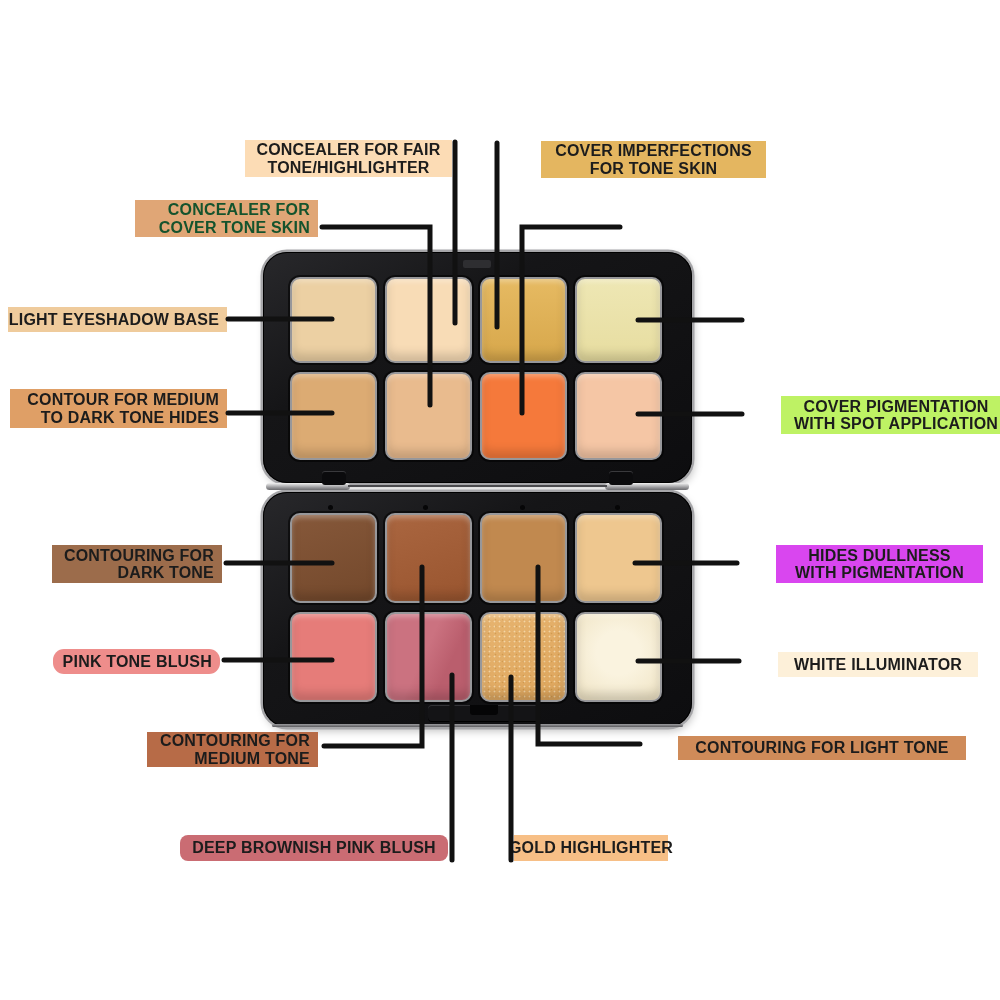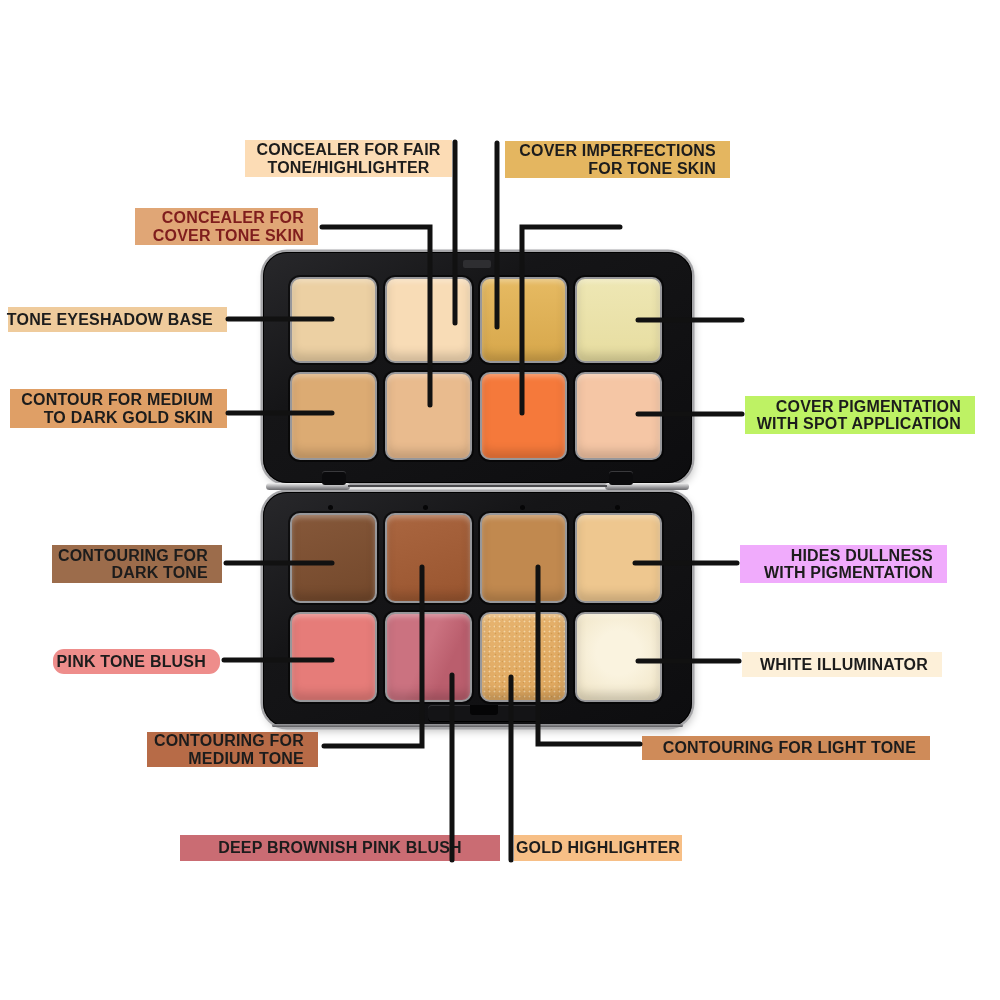--- a/index.html
+++ b/index.html
@@ -34,26 +34,26 @@
   .latch{position:absolute;z-index:3;background:#141416;border-radius:4px;
     box-shadow:inset 0 1px 0 #333336, inset 0 -1px 0 #000;}
   .latch-tab{position:absolute;z-index:4;background:#050506;border-radius:0 0 3px 3px;}
   .base-bottom-edge{position:absolute;z-index:2;height:3px;border-radius:2px;
     background:linear-gradient(180deg,#9c9c9f,#5c5c5f);}
 
   
   .callout{
     position:absolute;z-index:4;box-sizing:border-box;
     display:flex;flex-direction:column;justify-content:center;
-    padding:2px 14px;
+    padding:2px 8px;
     font-weight:700;font-size:16px;line-height:17.5px;letter-spacing:.2px;
     white-space:nowrap;
   }
   .align-right{align-items:flex-end;text-align:right;}
-  .align-left{align-items:flex-end;text-align:left;}
+  .align-left{align-items:center;text-align:left;margin-left:36px;}
   .align-center{align-items:center;text-align:center;}
   .lline{pointer-events:none;}
 </style>
 </head>
 <body>
 
 <div id="stage">
 
   <div class="case" id="lid" style="left:263px;top:252px;width:429px;height:231px;">
     <div class="clasp" style="left:200px;top:8px;width:28px;height:8px;"></div>
@@ -115,55 +115,55 @@
     </svg>
 
 <div class="callout align-center" style="left: 245px; top: 140px; width: 207px; height: 37px; background: rgb(252, 220, 181); color: rgb(28, 28, 28);">
       <div class="lline">CONCEALER FOR FAIR</div>
       <div class="lline">TONE/HIGHLIGHTER</div>
     </div>
     <div class="callout align-left" style="left: 505px; top: 141px; width: 225px; height: 37px; background: rgb(228, 182, 96); color: rgb(28, 28, 28);">
       <div class="lline">COVER IMPERFECTIONS</div>
       <div class="lline">FOR TONE SKIN</div>
     </div>
-    <div class="callout align-right" style="left: 135px; top: 208px; width: 183px; height: 37px; background: rgb(224, 166, 118); color: #7f1d1d;">
+    <div class="callout align-right" style="left: 135px; top: 200px; width: 183px; height: 37px; background: rgb(224, 166, 118); color: #14532d;">
       <div class="lline">CONCEALER FOR</div>
       <div class="lline">COVER TONE SKIN</div>
     </div>
     <div class="callout align-right" style="left: 8px; top: 307px; width: 219px; height: 25px; background: rgb(239, 203, 156); color: rgb(28, 28, 28);">
-      <div class="lline">TONE EYESHADOW BASE</div>
+      <div class="lline">LIGHT EYESHADOW BASE</div>
     </div>
     <div class="callout align-right" style="left: 10px; top: 389px; width: 217px; height: 39px; background: rgb(223, 159, 102); color: rgb(28, 28, 28);">
       <div class="lline">CONTOUR FOR MEDIUM</div>
-      <div class="lline">TO DARK GOLD SKIN</div>
+      <div class="lline">TO DARK TONE HIDES</div>
     </div>
     <div class="callout align-left" style="left: 745px; top: 396px; width: 230px; height: 38px; background: #bef264; color: rgb(28, 28, 28);">
       <div class="lline">COVER PIGMENTATION</div>
       <div class="lline">WITH SPOT APPLICATION</div>
     </div>
     <div class="callout align-right" style="left: 52px; top: 545px; width: 170px; height: 38px; background: rgb(156, 108, 75); color: rgb(28, 28, 28);">
       <div class="lline">CONTOURING FOR</div>
       <div class="lline">DARK TONE</div>
     </div>
-    <div class="callout align-left" style="left: 740px; top: 545px; width: 207px; height: 38px; background: #f0abfc; color: rgb(28, 28, 28);">
+    <div class="callout align-left" style="left: 740px; top: 545px; width: 207px; height: 38px; background: #d946ef; color: rgb(28, 28, 28);">
       <div class="lline">HIDES DULLNESS</div>
       <div class="lline">WITH PIGMENTATION</div>
     </div>
     <div class="callout align-right" style="left: 53px; top: 649px; width: 167px; height: 25px; background: rgb(238, 141, 139); color: rgb(28, 28, 28); border-radius: 11px;">
       <div class="lline">PINK TONE BLUSH</div>
     </div>
     <div class="callout align-left" style="left: 742px; top: 652px; width: 200px; height: 25px; background: rgb(253, 240, 217); color: rgb(28, 28, 28);">
       <div class="lline">WHITE ILLUMINATOR</div>
     </div>
     <div class="callout align-right" style="left: 147px; top: 732px; width: 171px; height: 35px; background: rgb(183, 107, 71); color: rgb(28, 28, 28);">
       <div class="lline">CONTOURING FOR</div>
       <div class="lline">MEDIUM TONE</div>
     </div>
     <div class="callout align-left" style="left: 642px; top: 736px; width: 288px; height: 24px; background: rgb(207, 139, 89); color: rgb(28, 28, 28);">
       <div class="lline">CONTOURING FOR LIGHT TONE</div>
     </div>
-    <div class="callout align-center" style="left: 180px; top: 835px; width: 320px; height: 26px; background: rgb(202, 108, 115); color: rgb(28, 28, 28);">
+    <div class="callout align-center" style="left: 180px; top: 835px; width: 268px; height: 26px; background: rgb(202, 108, 115); color: rgb(28, 28, 28); border-radius: 8px;">
       <div class="lline">DEEP BROWNISH PINK BLUSH</div>
     </div>
-    <div class="callout align-center" style="left: 514px; top: 835px; width: 168px; height: 26px; background: rgb(247, 191, 134); color: rgb(28, 28, 28);">
+    <div class="callout align-center" style="left: 514px; top: 835px; width: 154px; height: 26px; background: rgb(247, 191, 134); color: rgb(28, 28, 28);">
       <div class="lline">GOLD HIGHLIGHTER</div>
     </div>
   </div>
 
 </body></html>

